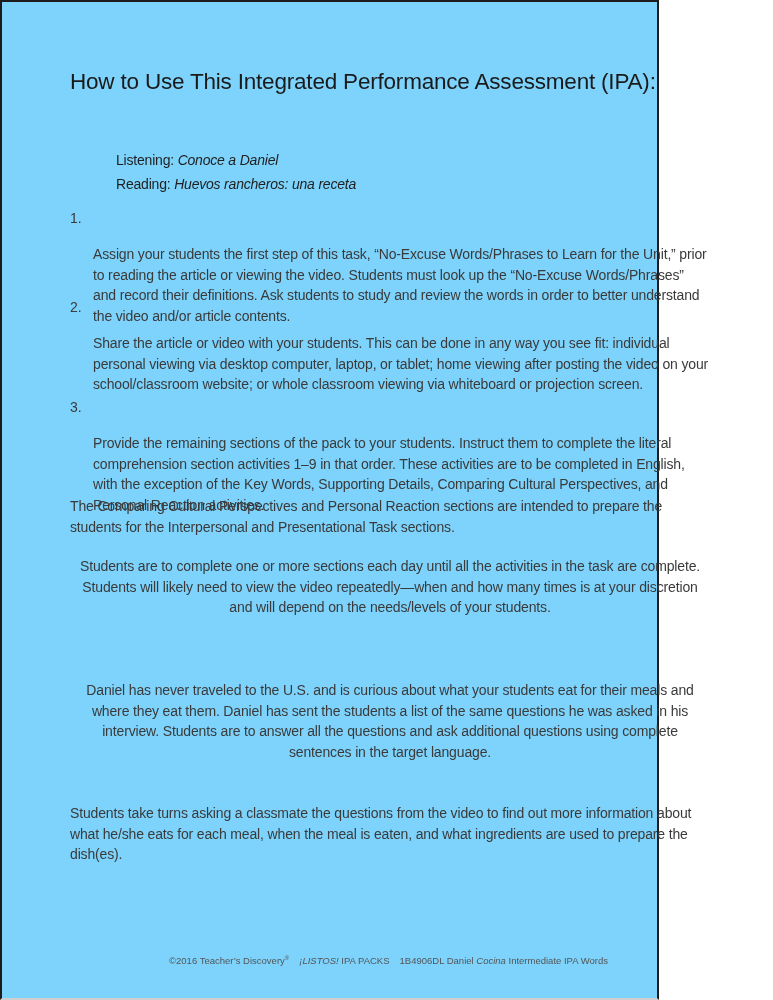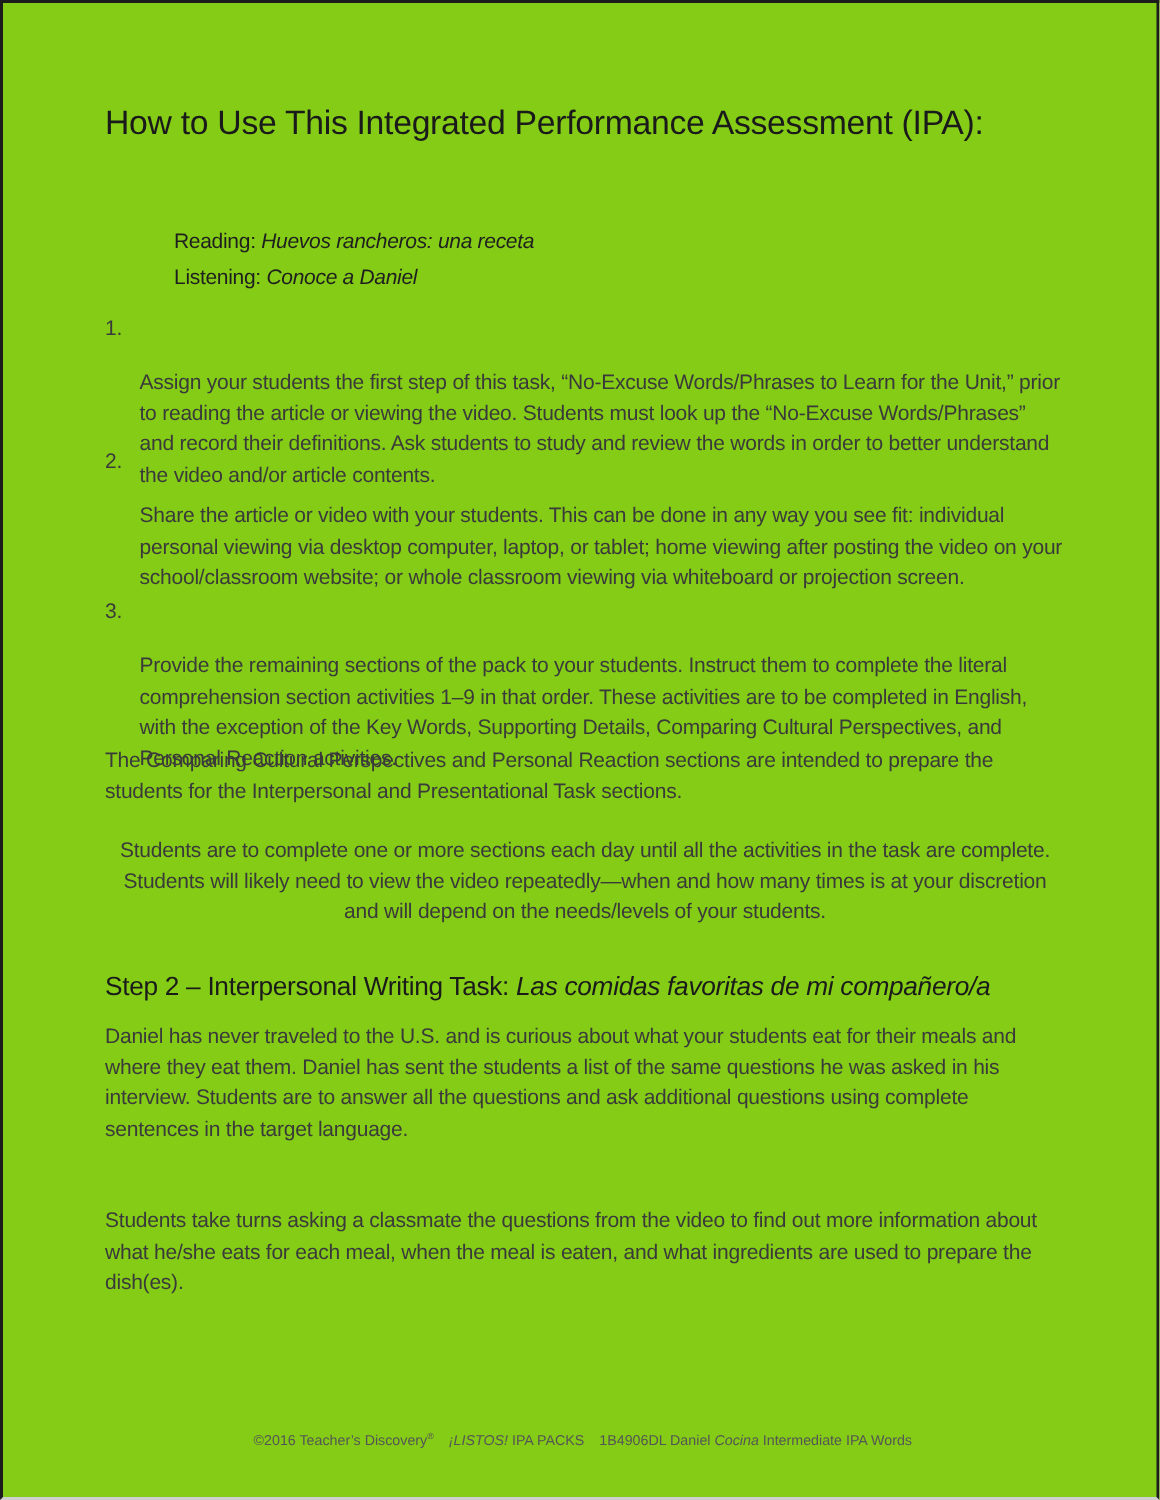--- a/index.html
+++ b/index.html
@@ -2,27 +2,27 @@
 <html><head>
 <meta charset="utf-8">
 <style>
   html, body { margin: 0; padding: 0; }
   body {
     width: 773px; height: 1000px; background: #ffffff;
     font-family: "Liberation Sans", sans-serif;
     position: relative; overflow: hidden;
   }
   .page {
-    position: absolute; left: 0; top: 0; width: 773px; height: 1000px;
+    position: absolute; left: 0; top: 0; width: 659px; height: 1000px;
     box-sizing: border-box;
     border-top: 2px solid #1c1c1c;
     border-left: 2px solid #1c1c1c;
     border-right: 2px solid #1c1c1c;
     border-bottom: 2px solid #cfcfcf;
-    background: #84cc16;
+    background: #7dd3fc;
   }
   .title {
     position: absolute; left: 68px; top: 67px;
     font-size: 22.5px; color: #1a1a1a; letter-spacing: -0.2px;
     font-stretch: condensed; white-space: nowrap;
   }
   .h2 {
     position: absolute; left: 68px; font-size: 17.5px; color: #1a1a1a;
     white-space: nowrap; letter-spacing: -0.2px;
   }
@@ -52,22 +52,22 @@
 </style>
 </head>
 <body>
 
 <div class="page">
 
   <div class="title">How to Use This Integrated Performance Assessment (IPA):</div>
 
 
   <div class="sources">
+    <div><span>Listening: </span><em>Conoce a Daniel</em></div>
     <div><span>Reading: </span><em>Huevos rancheros: una receta</em></div>
-    <div><span>Listening: </span><em>Conoce a Daniel</em></div>
   </div>
 
   <div class="list-item" style="top:206px;">
     <span class="num">1.</span>
     <span class="txt">Assign your students the first step of this task, “No-Excuse Words/Phrases to Learn for the Unit,” prior to reading the article or viewing the video. Students must look up the “No-Excuse Words/Phrases” and record their definitions. Ask students to study and review the words in order to better understand the video and/or article contents.</span>
   </div>
 
   <div class="list-item" style="top:295px;">
     <span class="num">2.</span>
     <span class="txt">Share the article or video with your students. This can be done in any way you see fit: individual personal viewing via desktop computer, laptop, or tablet; home viewing after posting the video on your school/classroom website; or whole classroom viewing via whiteboard or projection screen.</span>
@@ -75,23 +75,22 @@
 
   <div class="list-item" style="top:395px;">
     <span class="num">3.</span>
     <span class="txt">Provide the remaining sections of the pack to your students. Instruct them to complete the literal comprehension section activities 1–9 in that order. These activities are to be completed in English, with the exception of the Key Words, Supporting Details, Comparing Cultural Perspectives, and Personal Reaction activities.</span>
   </div>
 
   <div class="para" style="top:494px;">The Comparing Cultural Perspectives and Personal Reaction sections are intended to prepare the students for the Interpersonal and Presentational Task sections.</div>
 
   <div class="para" style="top:554px;text-align:center;">Students are to complete one or more sections each day until all the activities in the task are complete. Students will likely need to view the video repeatedly—when and how many times is at your discretion and will depend on the needs/levels of your students.</div>
 
-  <div class="h2" style="top:645px;"><span>Step 2 – Interpersonal Writing Task: </span><em>Las comidas favoritas de mi compañero/a</em></div>
 
-  <div class="para" style="top:678px;">Daniel has never traveled to the U.S. and is curious about what your students eat for their meals and where they eat them. Daniel has sent the students a list of the same questions he was asked in his interview. Students are to answer all the questions and ask additional questions using complete sentences in the target language.</div>
+  <div class="para" style="top:678px;text-align:center;">Daniel has never traveled to the U.S. and is curious about what your students eat for their meals and where they eat them. Daniel has sent the students a list of the same questions he was asked in his interview. Students are to answer all the questions and ask additional questions using complete sentences in the target language.</div>
 
 
   <div class="para" style="top:801px;">Students take turns asking a classmate the questions from the video to find out more information about what he/she eats for each meal, when the meal is eaten, and what ingredients are used to prepare the dish(es).</div>
 
   <div class="footer">
     <span>©2016 Teacher’s Discovery</span><sup>®</sup><span class="gap"></span><em>¡LISTOS!</em><span> IPA PACKS</span><span class="gap"></span><span>1B4906DL Daniel </span><em>Cocina</em><span> Intermediate IPA Words</span>
   </div>
 
 </div>
 

